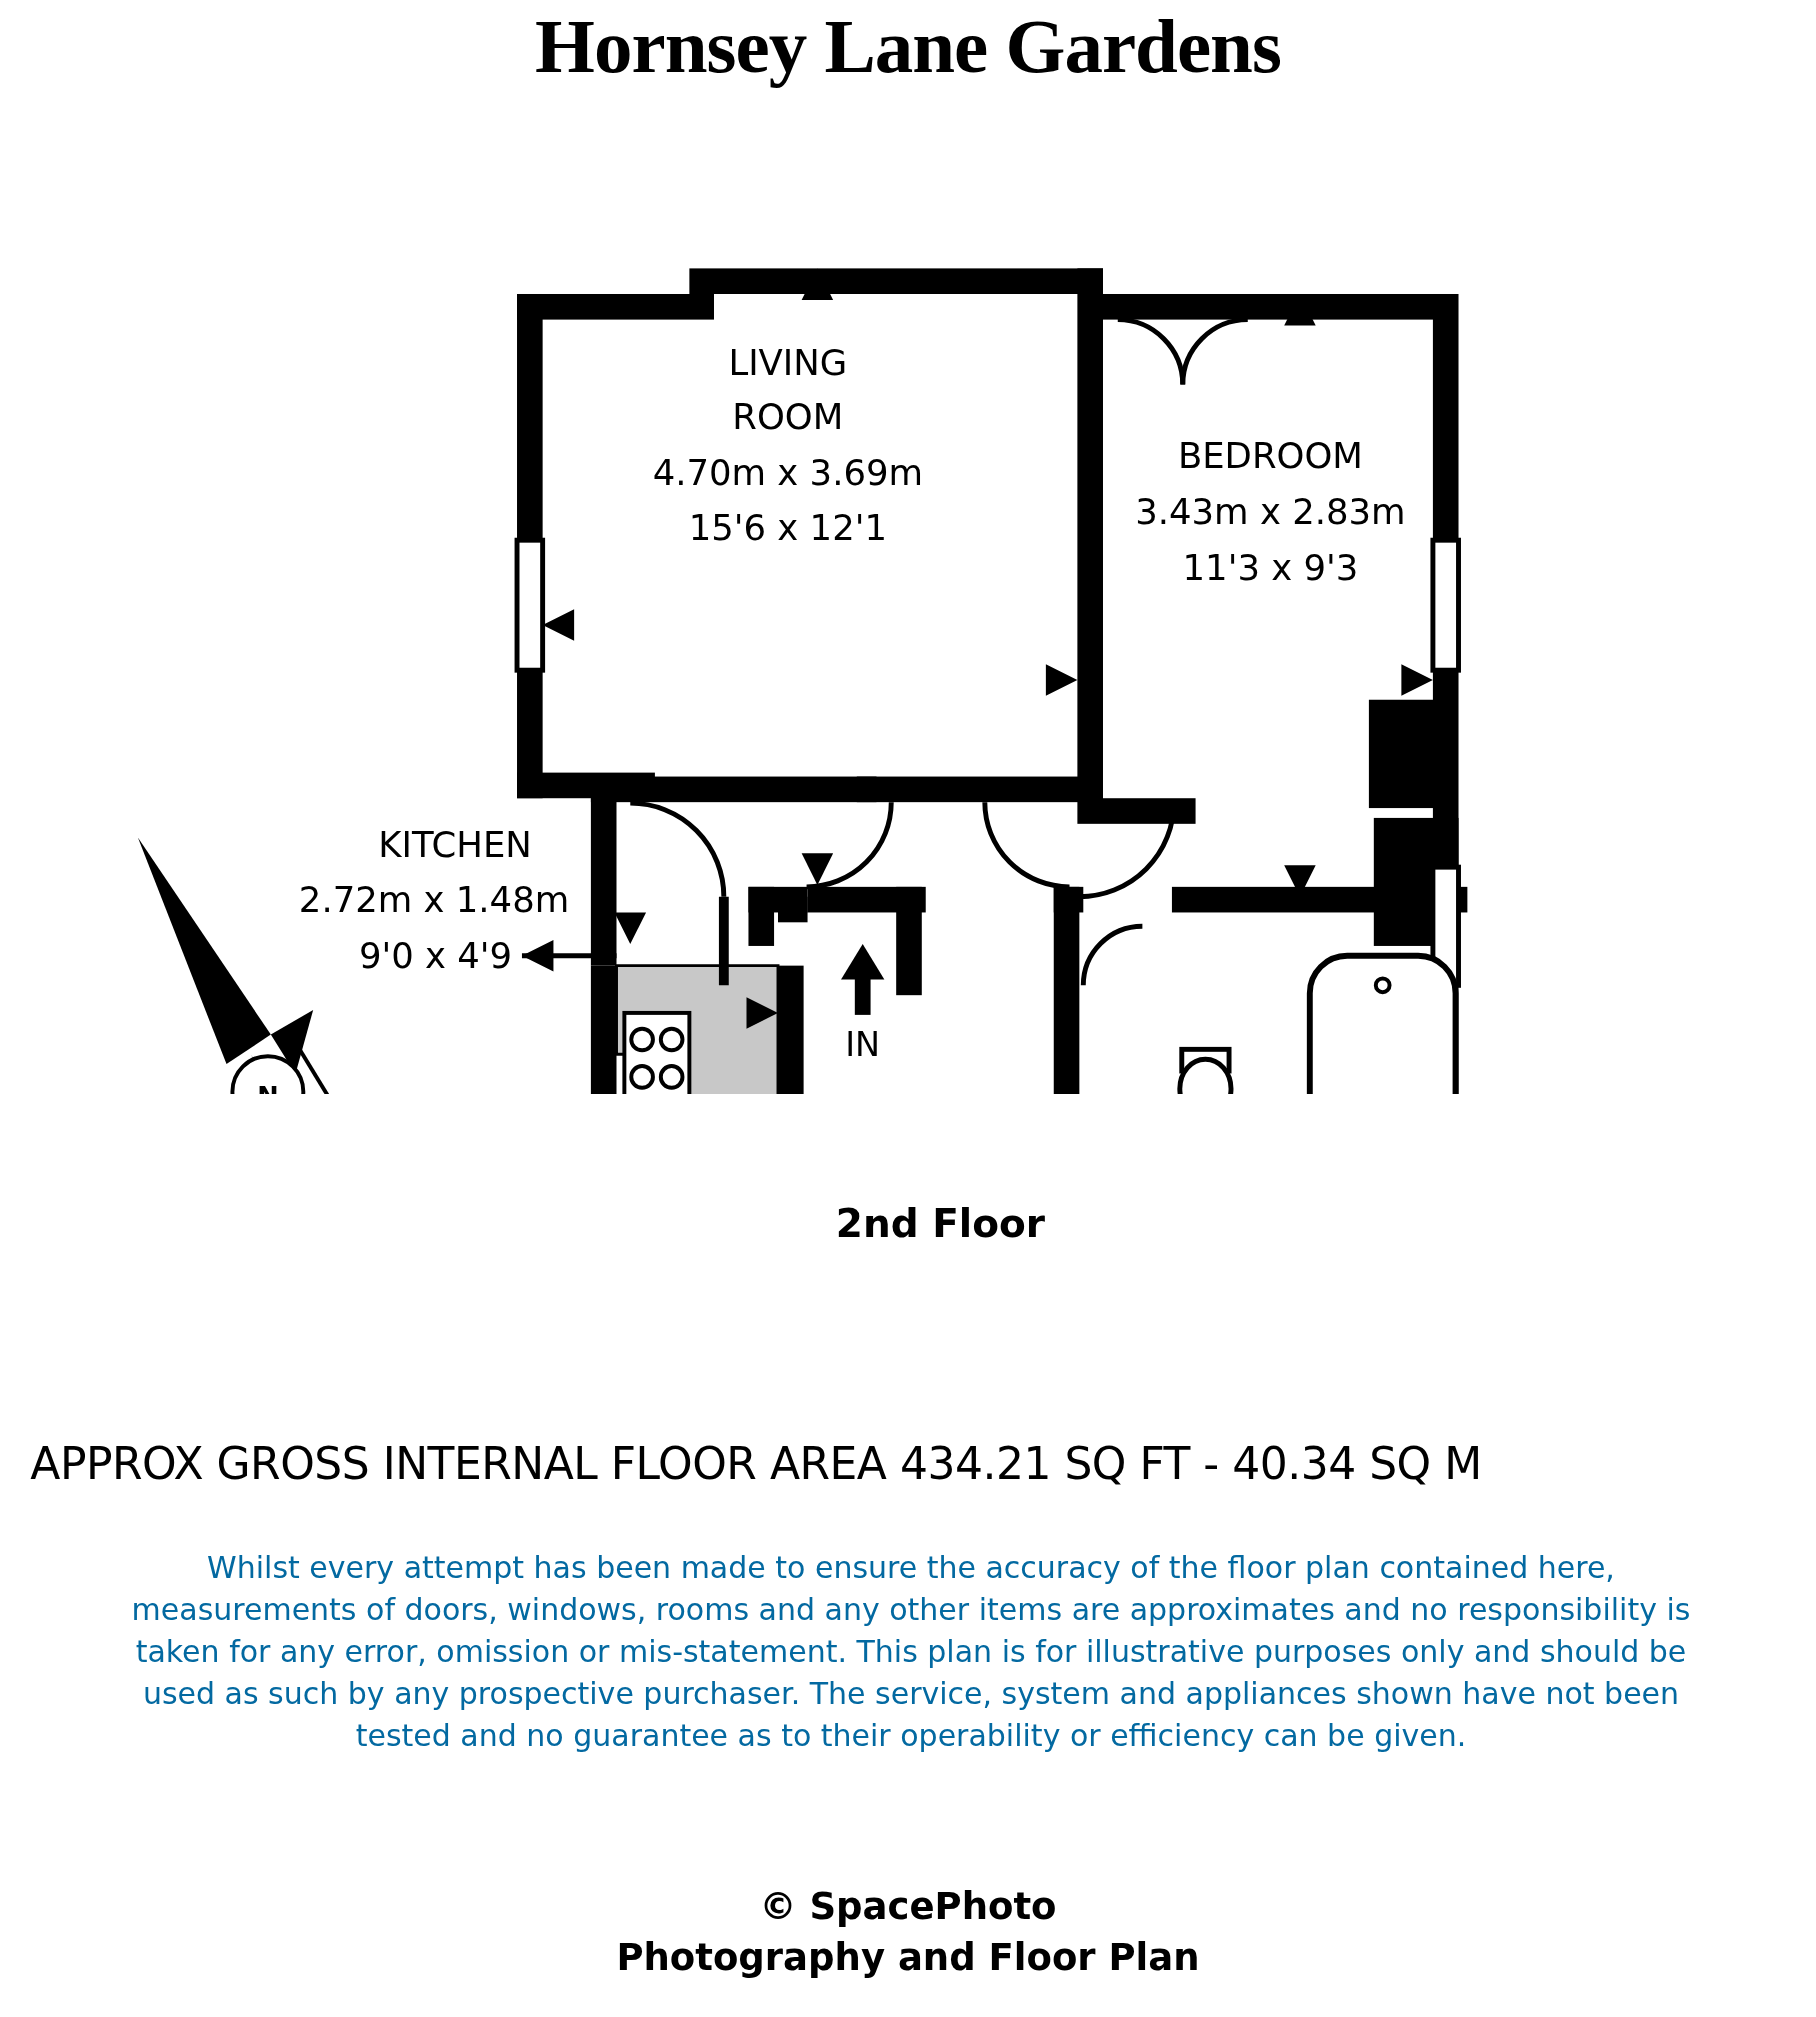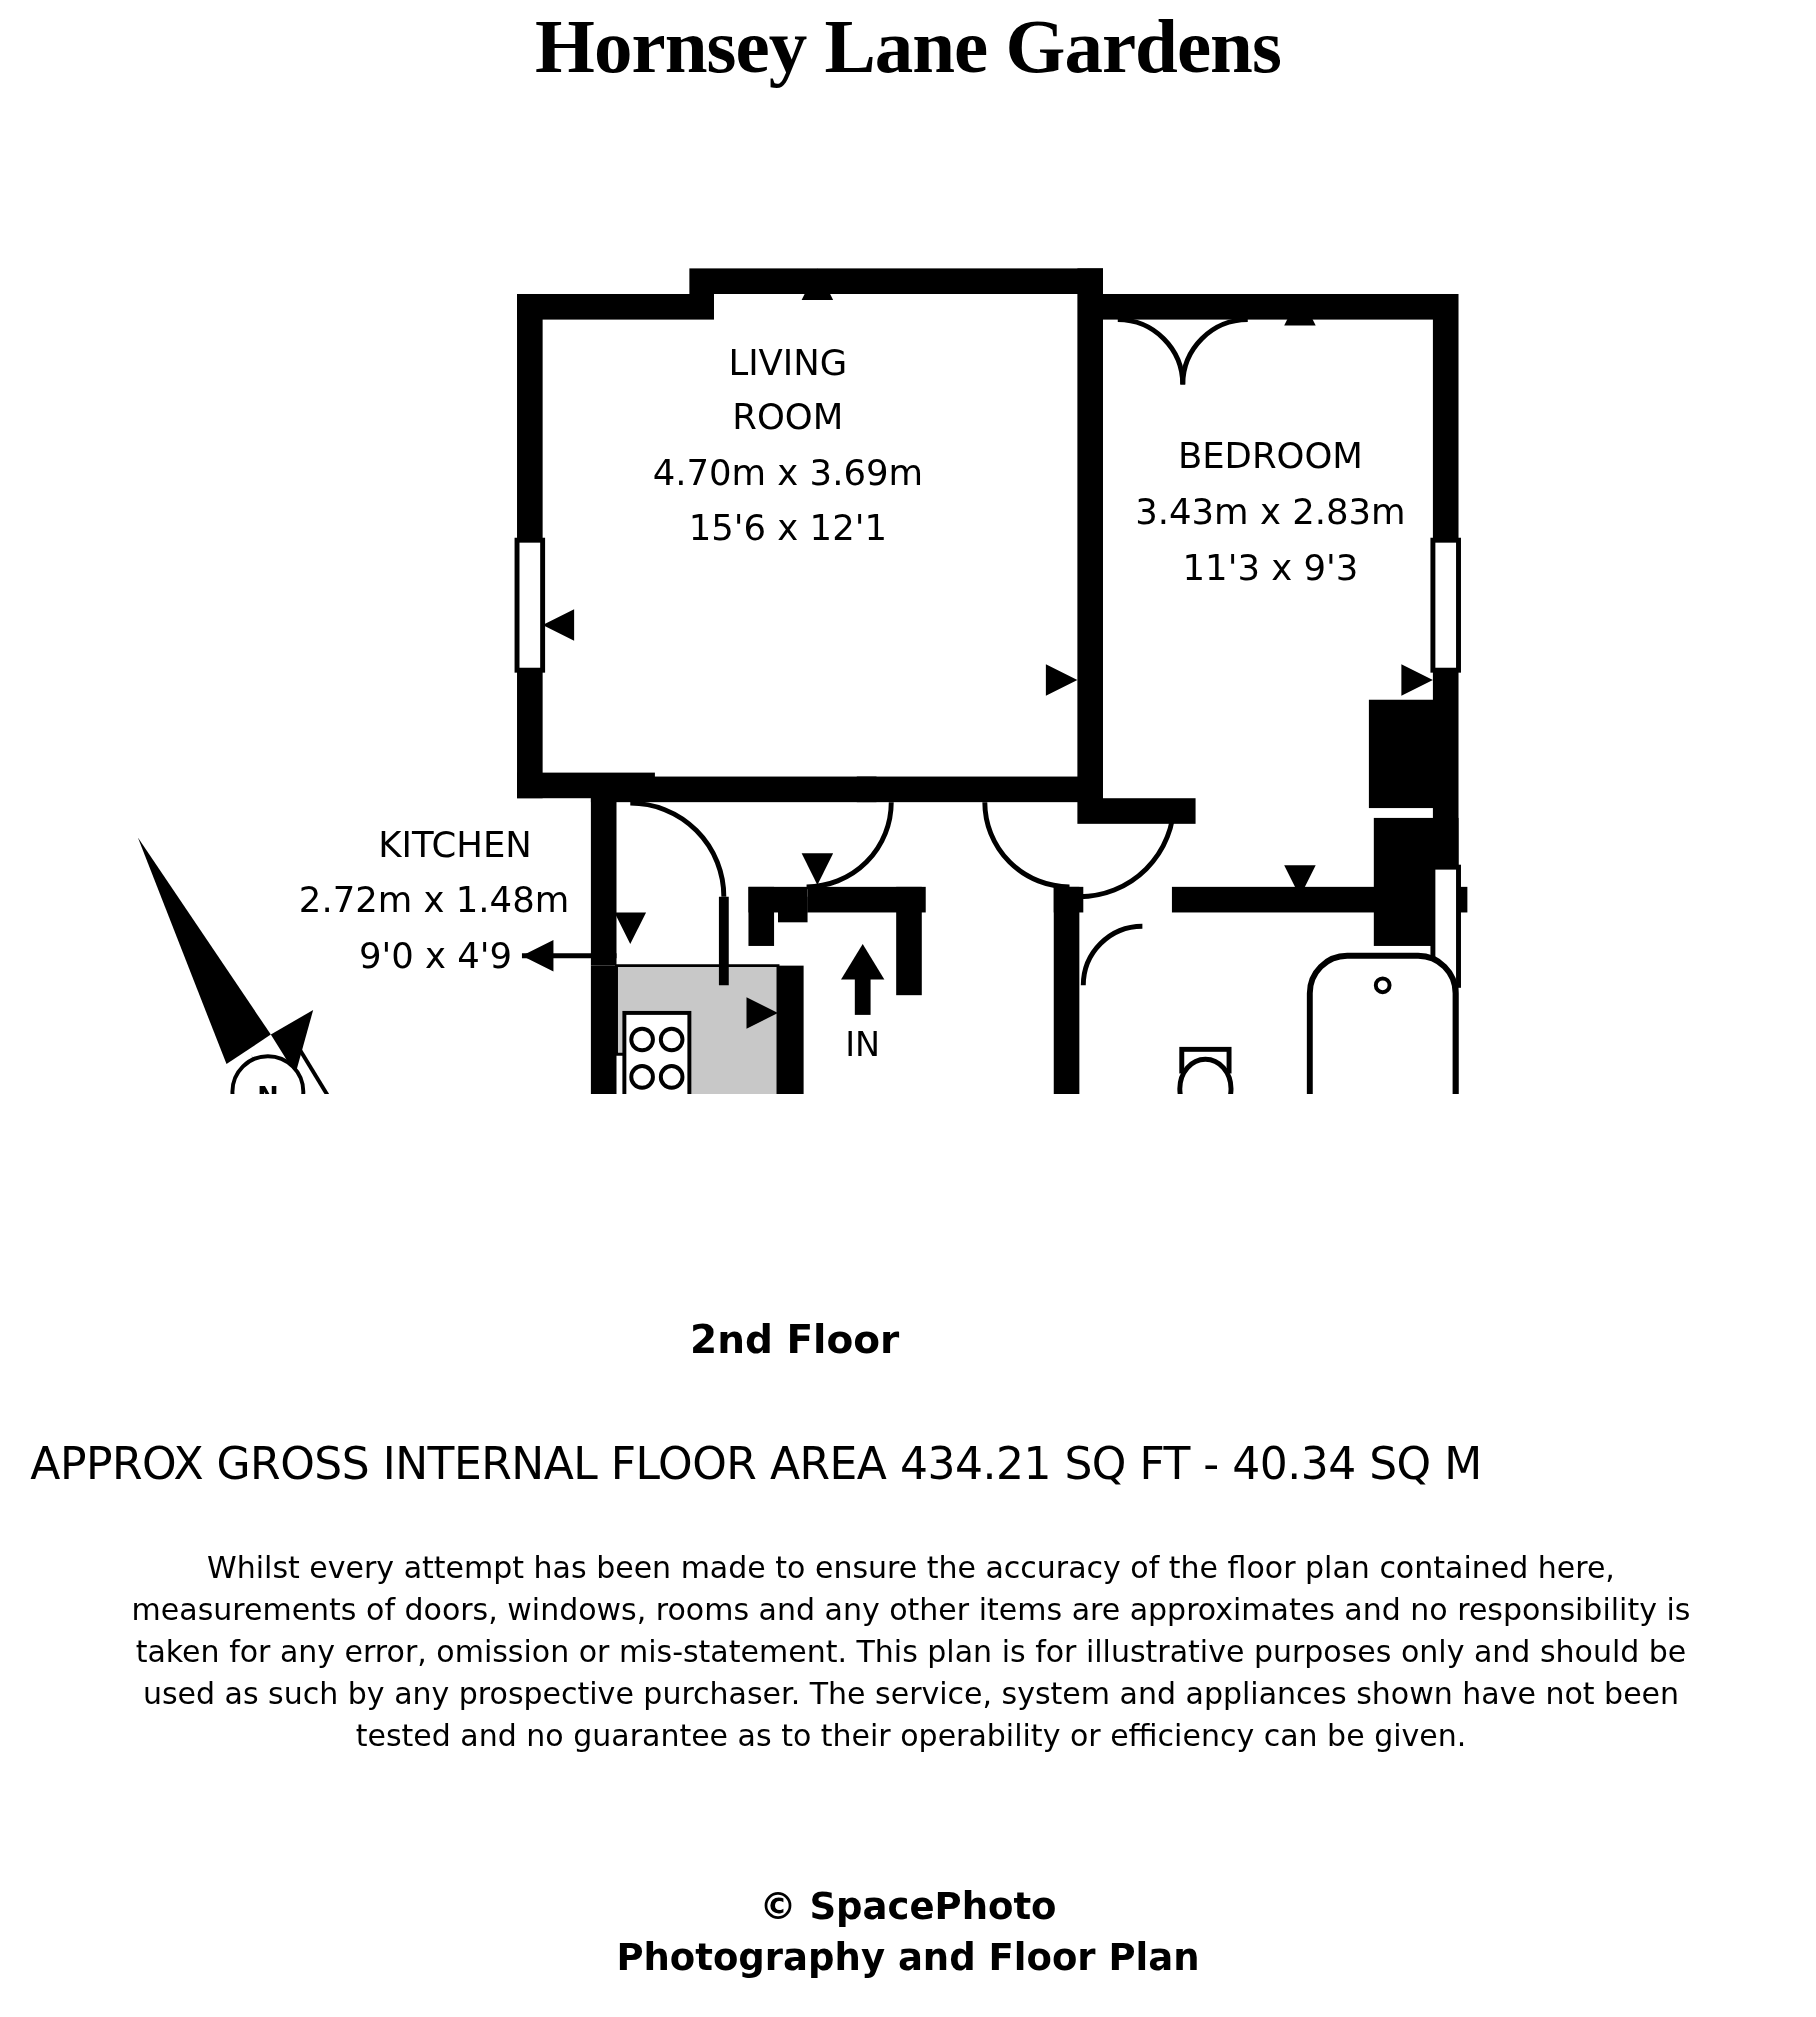--- a/index.html
+++ b/index.html
@@ -31,45 +31,45 @@
     top: 207px;
     left: 0;
     width: 1816px;
     height: 887px;
   }
   .plan-svg {
     display: block;
   }
   .floor-label {
     position: absolute;
-    top: 1317px;
+    top: 1201px;
     left: 690px;
     width: 355px;
-    text-align: left;
+    text-align: right;
     font-size: 39px;
     font-weight: bold;
   }
   .area-line {
     position: absolute;
     top: 1438px;
     left: 0;
     width: 1512px;
     text-align: center;
     font-size: 44px;
     letter-spacing: -0.5px;
   }
   .disclaimer {
     position: absolute;
     top: 1547px;
     left: 128px;
     width: 1566px;
     text-align: center;
     font-size: 30px;
     line-height: 42px;
-    color: #000000;
+    color: #0369a1;
   }
   .footer {
     position: absolute;
     top: 1881px;
     left: 0;
     width: 1816px;
     text-align: center;
     font-size: 37px;
     font-weight: bold;
     line-height: 51px;

